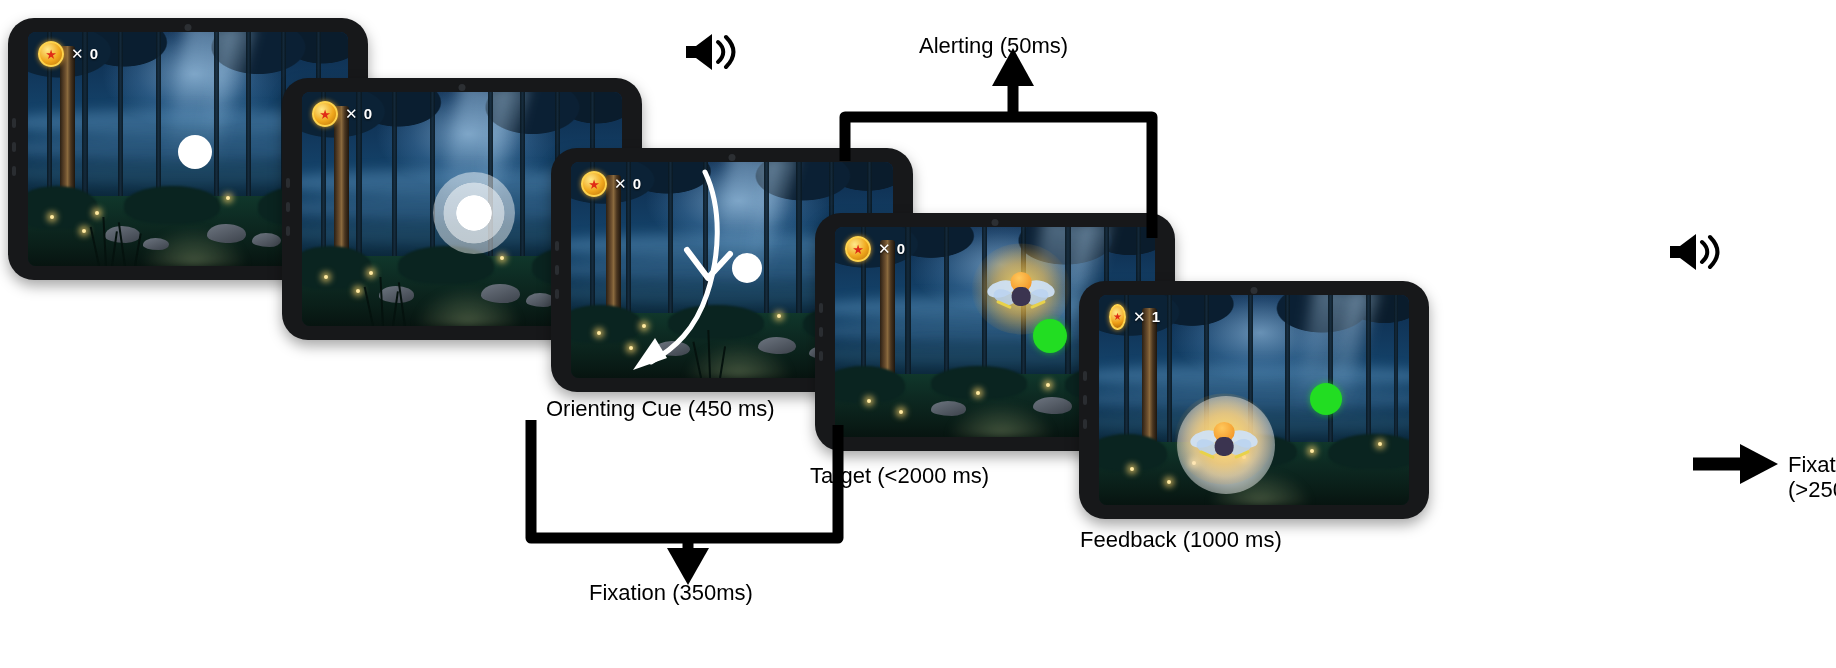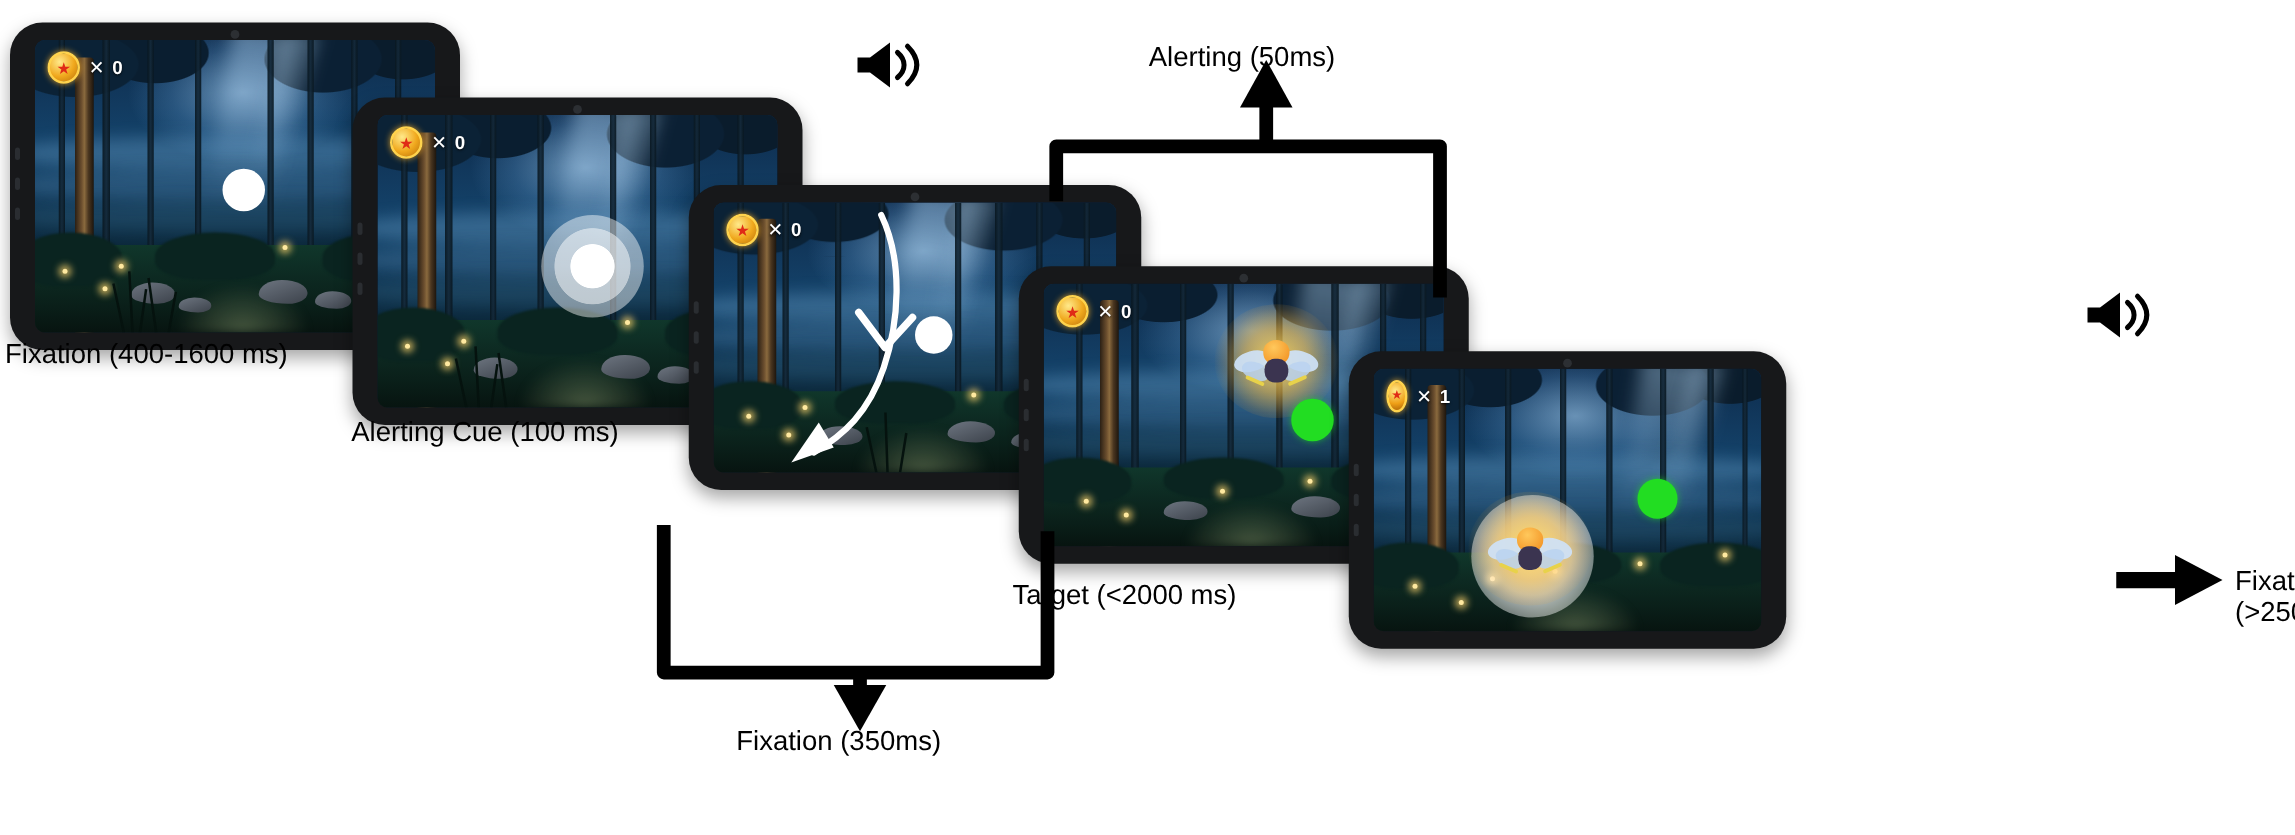--- a/index.html
+++ b/index.html
@@ -155,21 +155,20 @@
         <div class="fixdot" style="left:47%;top:44%;width:34px;height:34px;"></div>
       </div>
       <div class="hud">
         <div class="coin">
             <span class="star">★</span>
           </div>
         <div class="cnt">✕ 0</div>
       </div>
     </div>
   </div>
-  <div class="label" style="left:4px;top:270px;">Fixation (400-1600 ms)</div>
 
   <div class="tablet" style="left:282px;top:78px;width:360px;height:262px;">
     <div class="cam"></div>
     <div class="btns">
         <i></i>
         <i></i>
         <i></i>
       </div>
     <div class="bezel">
       <div class="scene">
@@ -208,21 +207,20 @@
         <div class="alertcue" style="left:41%;top:34%;width:82px;height:82px;"></div>
       </div>
       <div class="hud">
         <div class="coin">
             <span class="star">★</span>
           </div>
         <div class="cnt">✕ 0</div>
       </div>
     </div>
   </div>
-  <div class="label" style="left:281px;top:333px;">Alerting Cue (100 ms)</div>
 
   <div class="tablet" style="left:551px;top:148px;width:362px;height:244px;">
     <div class="cam"></div>
     <div class="btns">
         <i></i>
         <i></i>
         <i></i>
       </div>
     <div class="bezel">
       <div class="scene">
@@ -265,20 +263,21 @@
         </svg>
       </div>
       <div class="hud">
         <div class="coin">
             <span class="star">★</span>
           </div>
         <div class="cnt">✕ 0</div>
       </div>
     </div>
   </div>
+  <div class="label" style="left:546px;top:396px;">Orienting Cue (450 ms)</div>
 
   <div class="tablet" style="left:815px;top:213px;width:360px;height:238px;">
     <div class="cam"></div>
     <div class="btns">
         <i></i>
         <i></i>
         <i></i>
       </div>
     <div class="bezel">
       <div class="scene">
@@ -383,20 +382,21 @@
         </div>
       </div>
       <div class="hud">
         <div class="coin thin">
             <span class="star">★</span>
           </div>
         <div class="cnt">✕ 1</div>
       </div>
     </div>
   </div>
+  <div class="label" style="left:1080px;top:527px;">Feedback (1000 ms)</div>
 
   <svg class="flow" viewBox="0 0 1836 668">
 
     <path d="M845 161 L845 117 L1152 117 L1152 238" fill="none" stroke="#000" stroke-width="11" stroke-linejoin="round"></path>
     <path d="M1013 117 L1013 82" fill="none" stroke="#000" stroke-width="11"></path>
     <path d="M1013 48 L1034 86 L992 86 Z" fill="#000"></path>
 
     <path d="M531 420 L531 538 L838 538 L838 425" fill="none" stroke="#000" stroke-width="11" stroke-linejoin="round"></path>
     <path d="M688 538 L688 552" fill="none" stroke="#000" stroke-width="11"></path>
     <path d="M688 585 L709 548 L667 548 Z" fill="#000"></path>

